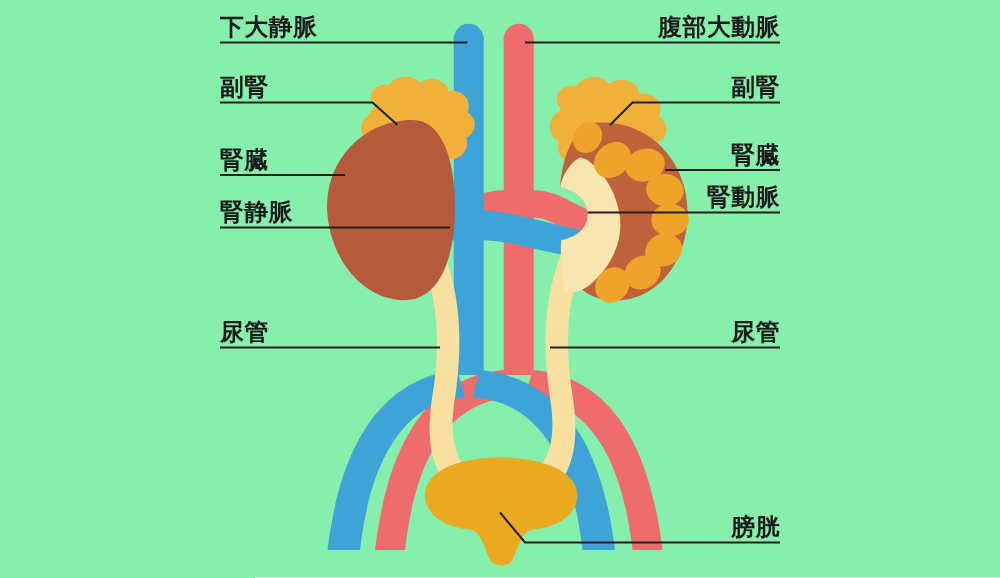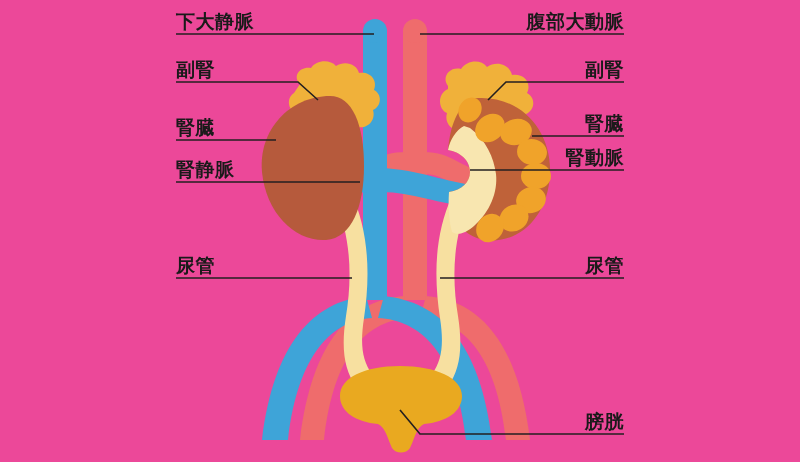--- a/index.html
+++ b/index.html
@@ -4,21 +4,21 @@
 <style>
   html, body {
     margin: 0;
     padding: 0;
     background: #ffffff;
   }
   #page {
     position: relative;
     width: 800px;
     height: 462px;
-    background: #ec4899;
+    background: #86efac;
     overflow: hidden;
     font-family: "DejaVu Sans", "Liberation Sans", sans-serif;
   }
   #diagram {
     position: absolute;
     left: 0;
     top: 0;
     width: 800px;
     height: 462px;
   }

